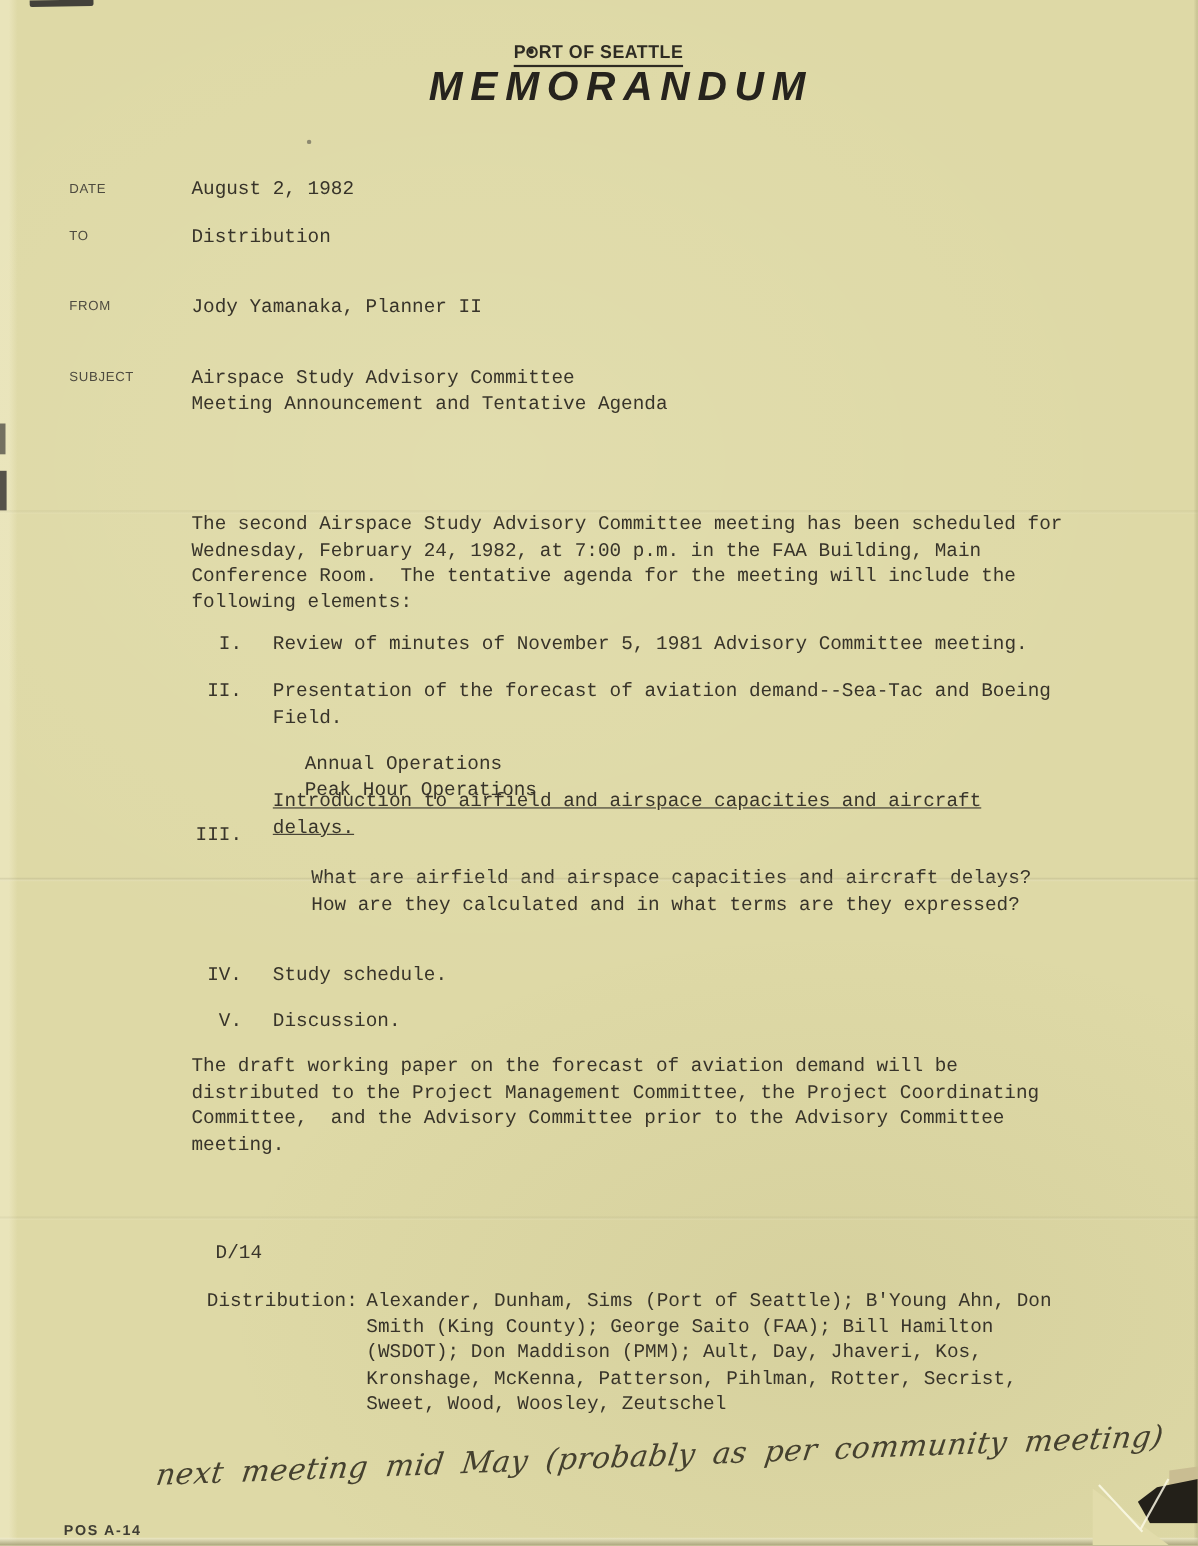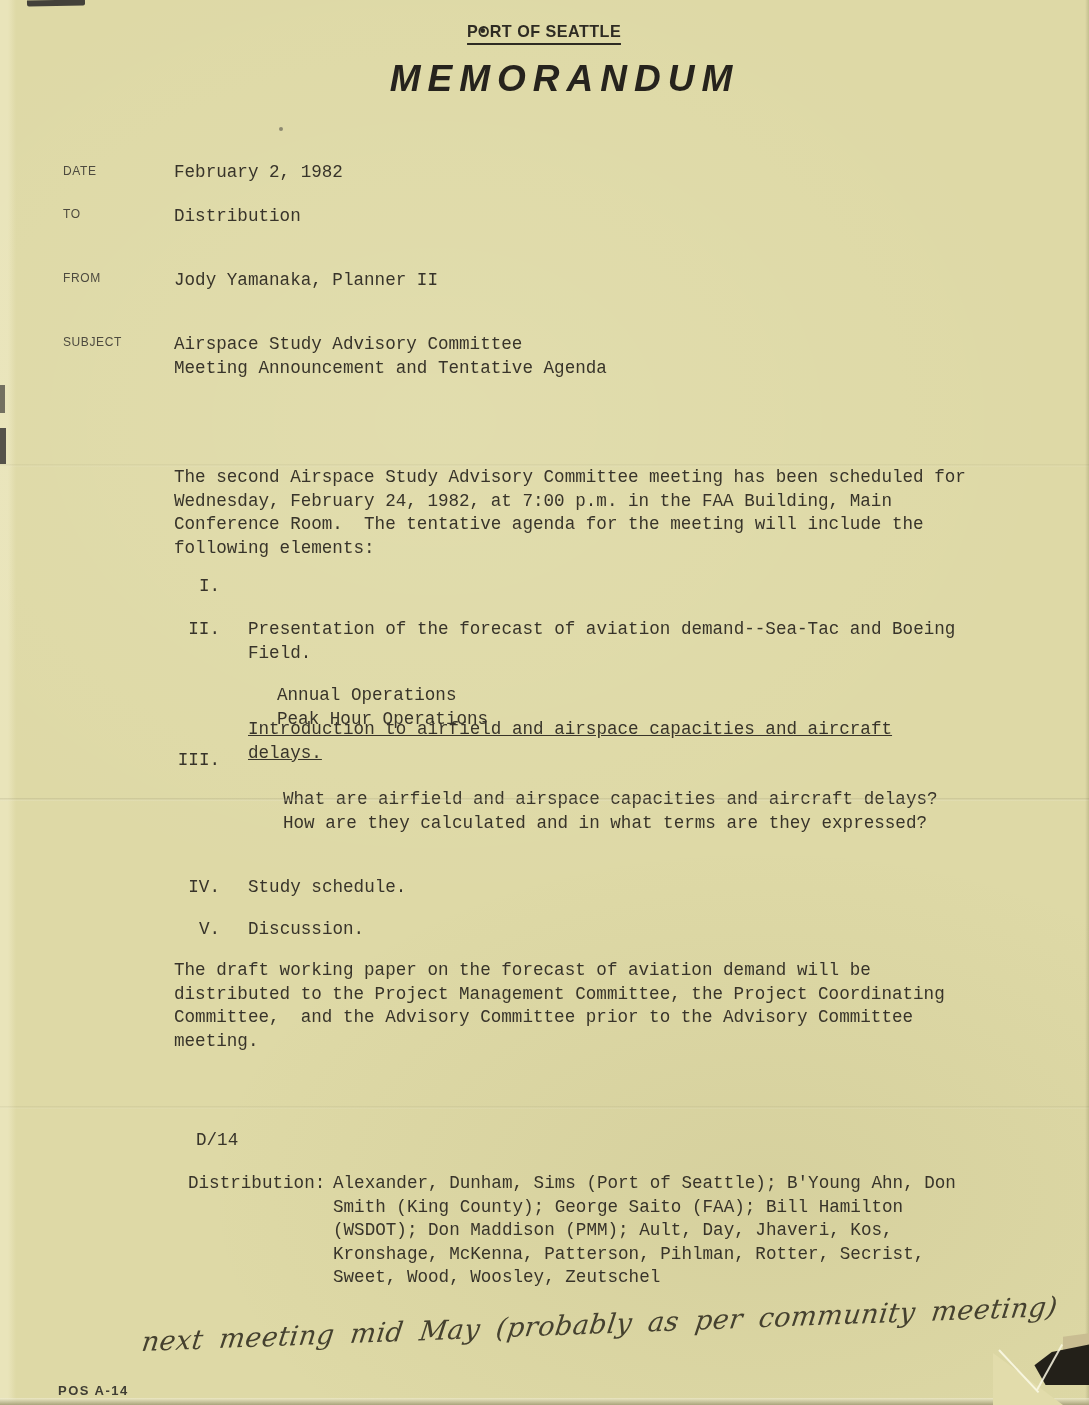--- a/index.html
+++ b/index.html
@@ -11,21 +11,21 @@
       radial-gradient(ellipse 900px 700px at 40% 30%, rgba(255,255,240,0.10), rgba(0,0,0,0) 70%),
       radial-gradient(ellipse 800px 500px at 70% 85%, rgba(120,110,60,0.08), rgba(0,0,0,0) 70%),
       linear-gradient(90deg, #e9e4ba 0px, #e9e4ba 8px, #ded9a6 16px, #ded9a6 100%);
     background-color:#ded9a6;
     overflow:hidden;
     font-family:"Liberation Sans", sans-serif;
   }
 
   
   .org-line {
-    position:absolute; top:22px; left:0; width:100%;
+    position:absolute; top:38px; left:0; width:100%;
     text-align:center; color:#2e2b23;
   }
   .org-inner {
     display:inline-block; font-weight:bold; font-size:17px; letter-spacing:0.5px;
     border-bottom:2px solid #2e2b23; padding-bottom:1px;
     transform:scaleX(0.95); transform-origin:center;
     white-space:nowrap;
   }
   .logo-o {
     display:inline-block; width:11px; height:11px; border:2.5px solid #2e2b23;
@@ -95,38 +95,39 @@
 <body>
 
 <div class="page">
 
   <div class="org-line">
     <span class="org-inner"><span>P</span><span class="logo-o"></span><span>RT OF SEATTLE</span></span>
   </div>
   <div class="memo-title">MEMORANDUM</div>
 
   <div class="meta-label" style="top:164px;">DATE</div>
-  <div class="type" style="left:174px; top:161px;">February 2, 1982</div>
+  <div class="type" style="left:174px; top:161px;">August 2, 1982</div>
 
   <div class="meta-label" style="top:207px;">TO</div>
   <div class="type" style="left:174px; top:205px;">Distribution</div>
 
   <div class="meta-label" style="top:271px;">FROM</div>
   <div class="type" style="left:174px; top:269px;">Jody Yamanaka, Planner II</div>
 
   <div class="meta-label" style="top:335px;">SUBJECT</div>
   <div class="type" style="left:174px; top:333px;">Airspace Study Advisory Committee
 Meeting Announcement and Tentative Agenda</div>
 
   <div class="type" style="left:174px; top:466px;">The second Airspace Study Advisory Committee meeting has been scheduled for
 Wednesday, February 24, 1982, at 7:00 p.m. in the FAA Building, Main
 Conference Room.  The tentative agenda for the meeting will include the
 following elements:</div>
 
   <div class="type" style="left:150px; top:575px; width:70px; text-align:right;">I.</div>
+  <div class="type" style="left:248px; top:575px;">Review of minutes of November 5, 1981 Advisory Committee meeting.</div>
 
   <div class="type" style="left:150px; top:618px; width:70px; text-align:right;">II.</div>
   <div class="type" style="left:248px; top:618px;">Presentation of the forecast of aviation demand--Sea-Tac and Boeing
 Field.</div>
 
   <div class="type" style="left:277px; top:684px;">Annual Operations
 Peak Hour Operations</div>
 
   <div class="type" style="left:150px; top:749px; width:70px; text-align:right;">III.</div>
   <div class="type" style="left:248px; top:718px;text-decoration:underline;">Introduction to airfield and airspace capacities and aircraft

